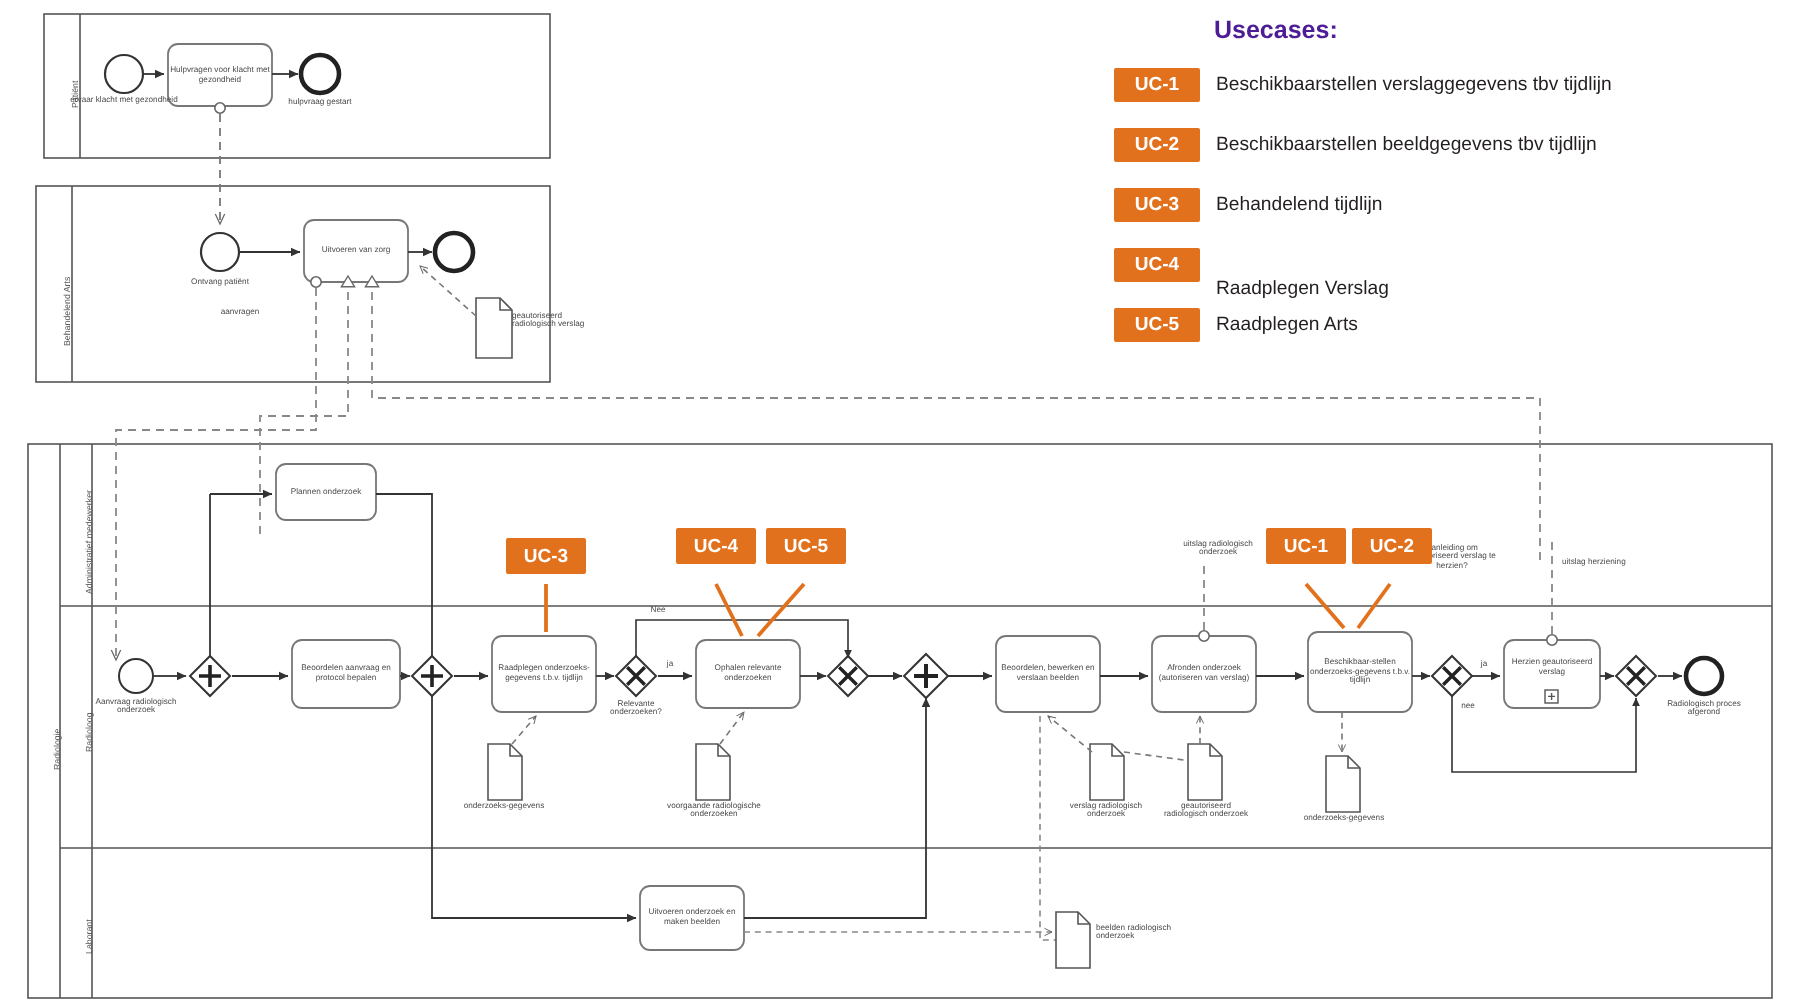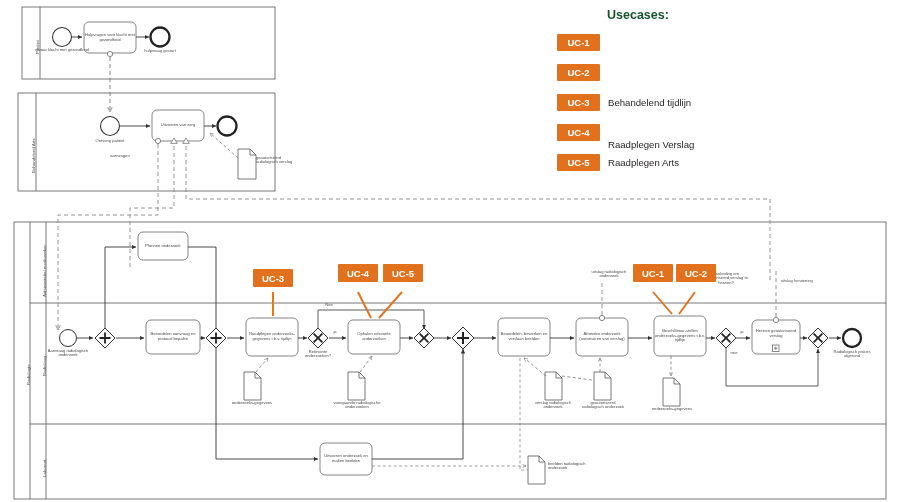--- a/index.html
+++ b/index.html
@@ -11,21 +11,21 @@
   .lbl{position:absolute;color:#4a4a4a;text-align:center;line-height:1.05;
        font-size:4.1px;letter-spacing:0px;}
   .task-lbl{position:absolute;text-align:center;color:#4a4a4a;
             font-size:4.1px;line-height:1.15;
             display:flex;align-items:center;justify-content:center;}
   .lane-lbl{position:absolute;color:#555;font-size:4.4px;
             transform-origin:0 0;white-space:nowrap;}
   .uc-badge{position:absolute;background:#E2711D;color:#ffffff;
             font-size:9.5px;font-weight:bold;border-radius:1px;
             display:flex;align-items:center;justify-content:center;}
-  .legend-title{position:absolute;color:#14532d;font-size:12.5px;
+  .legend-title{position:absolute;color:#4c1d95;font-size:12.5px;
                 font-weight:bold;}
   .legend-text{position:absolute;color:#231f20;font-size:9.6px;
                white-space:nowrap;}
   .legend-badge{position:absolute;background:#E2711D;color:#fff;
                 font-size:9.5px;font-weight:bold;border-radius:1px;
                 display:flex;align-items:center;justify-content:center;
                 width:43px;height:17px;}
 </style>
 </head>
 <body>
@@ -274,22 +274,24 @@
 
   <div class="uc-badge" style="left:253px; top:269px; width:40px; height:18px;">UC-3</div>
   <div class="uc-badge" style="left:338px; top:264px; width:40px; height:18px;">UC-4</div>
   <div class="uc-badge" style="left:383px; top:264px; width:40px; height:18px;">UC-5</div>
   <div class="uc-badge" style="left:633px; top:264px; width:40px; height:18px;">UC-1</div>
   <div class="uc-badge" style="left:676px; top:264px; width:40px; height:18px;">UC-2</div>
 
   <div class="legend-title" style="left:607px; top:8px;">Usecases:</div>
 
   <div class="legend-badge" style="left:557px; top:34px;">UC-1</div>
+  <div class="legend-text" style="left:608px; top:37px;">Beschikbaarstellen verslaggegevens tbv tijdlijn</div>
 
   <div class="legend-badge" style="left:557px; top:64px;">UC-2</div>
+  <div class="legend-text" style="left:608px; top:67px;">Beschikbaarstellen beeldgegevens tbv tijdlijn</div>
 
   <div class="legend-badge" style="left:557px; top:94px;">UC-3</div>
   <div class="legend-text" style="left:608px; top:97px;">Behandelend tijdlijn</div>
 
   <div class="legend-badge" style="left:557px; top:124px;">UC-4</div>
   <div class="legend-text" style="left:608px; top:127px;margin-top:12px;">Raadplegen Verslag</div>
 
   <div class="legend-badge" style="left:557px; top:154px;">UC-5</div>
   <div class="legend-text" style="left:608px; top:157px;">Raadplegen Arts</div>
 

